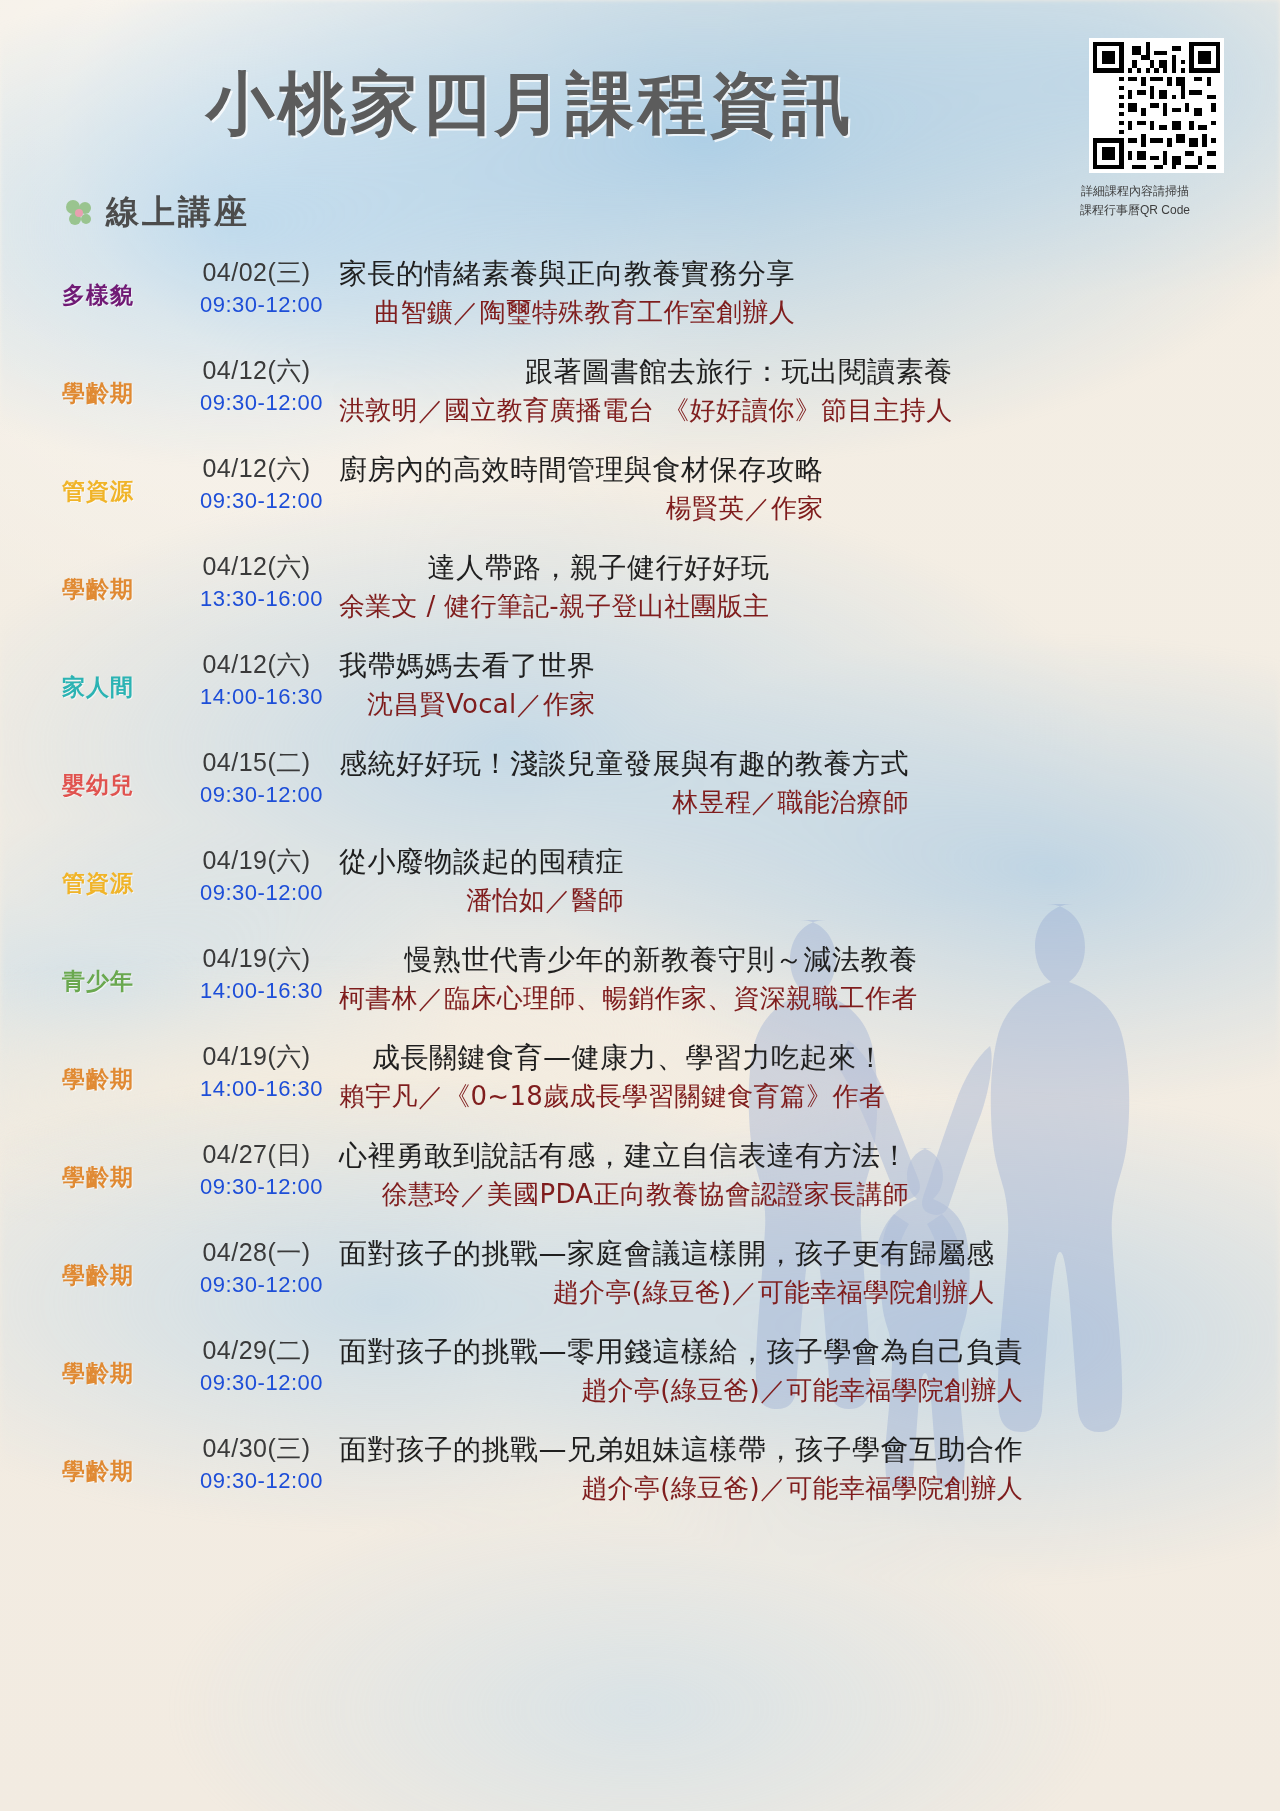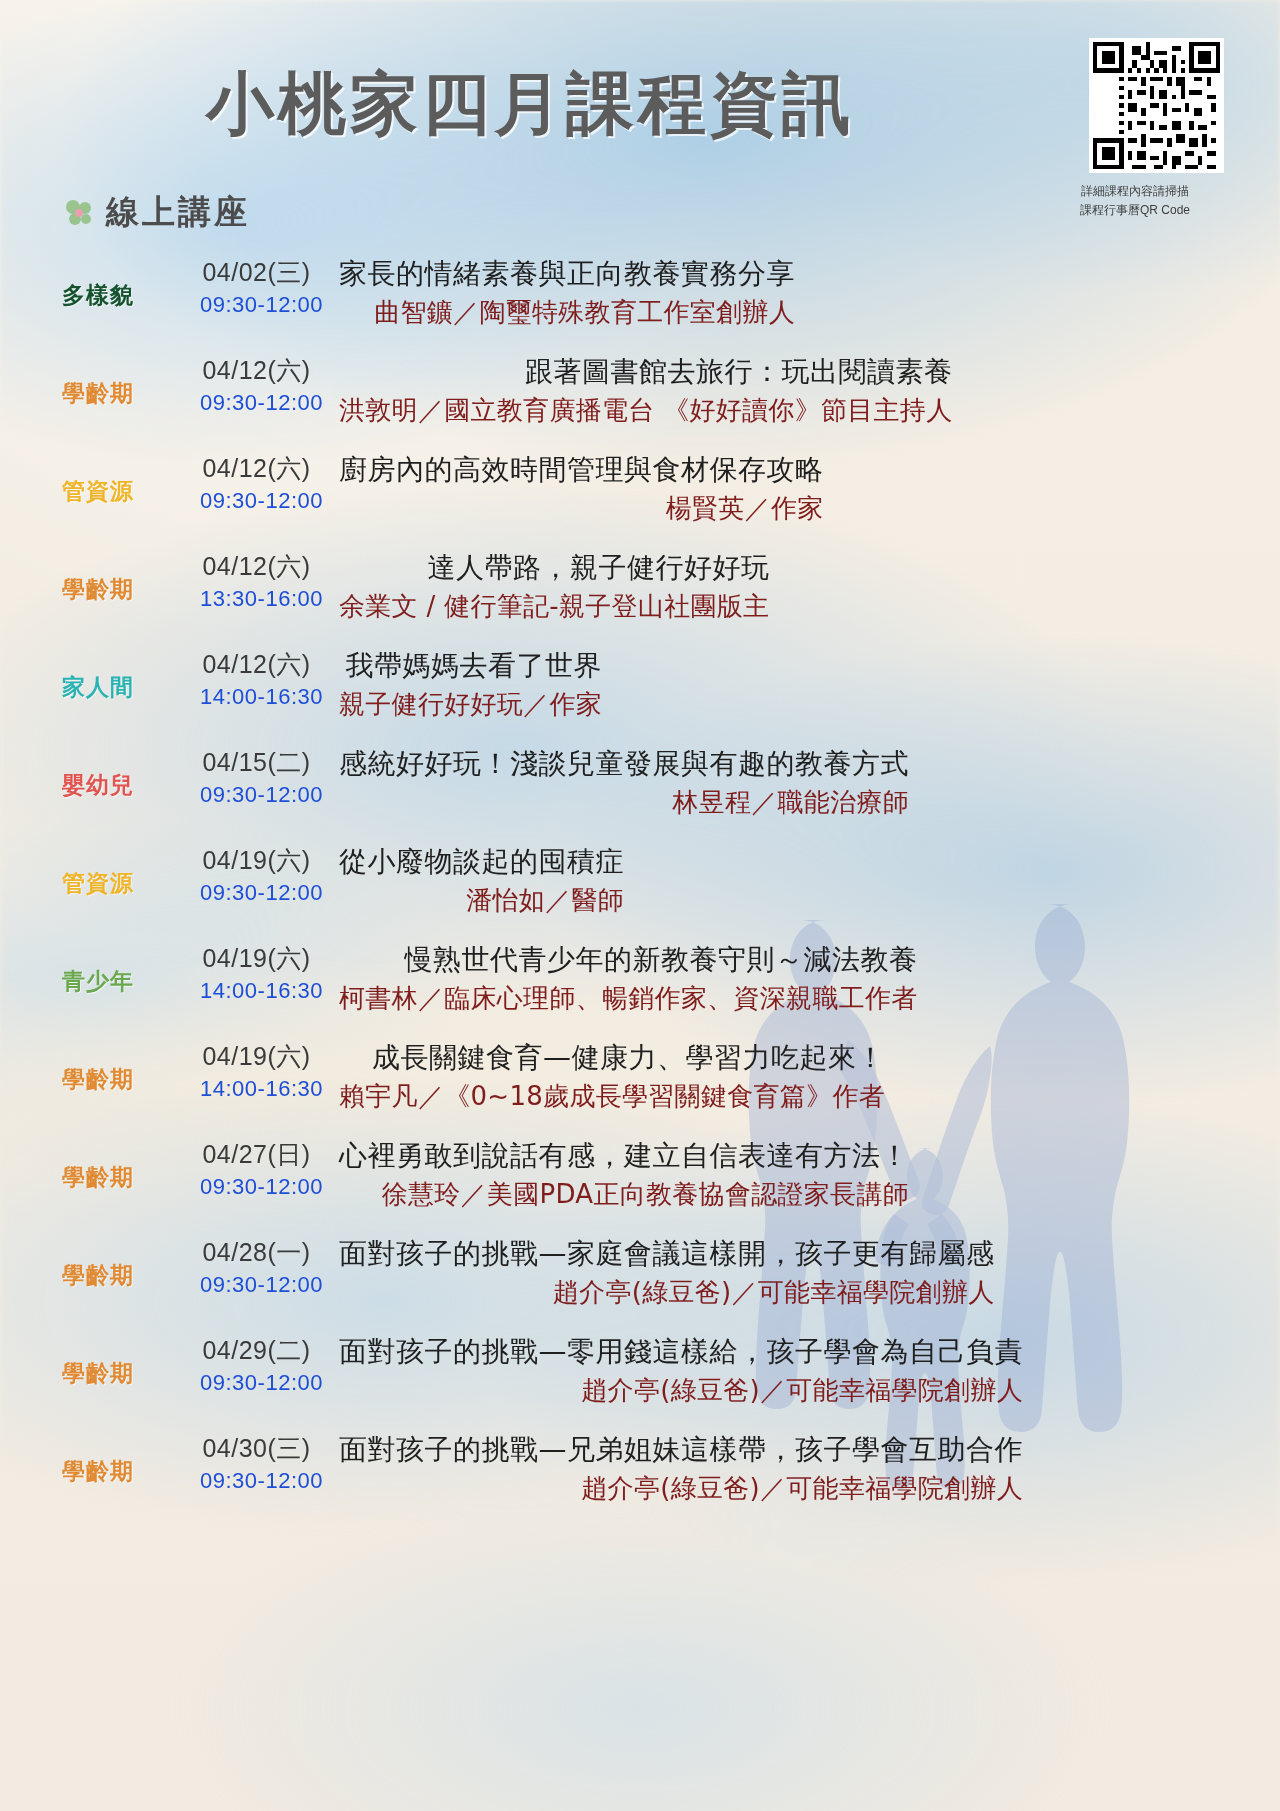--- a/index.html
+++ b/index.html
@@ -267,21 +267,21 @@
           <circle cx="24" cy="23" r="5"></circle>
       </g>
       <circle cx="17" cy="17" r="4" fill="#e8a0b0"></circle>
     </svg>
   </span>
   <span class="sec-label">線上講座</span>
 </div>
 
 <div class="list" id="course-list">
     <div class="row">
-      <div class="tag" style="color: #14532d;">多樣貌</div>
+      <div class="tag" style="color: #701a75;">多樣貌</div>
       <div class="when">
         <div class="date">04/02(三)</div>
         <div class="time">09:30-12:00</div>
       </div>
       <div class="info">
         <div class="topic">家長的情緒素養與正向教養實務分享</div>
         <div class="speaker">曲智鑛／陶璽特殊教育工作室創辦人</div>
       </div>
     </div>
     <div class="row">
@@ -318,21 +318,21 @@
       </div>
     </div>
     <div class="row">
       <div class="tag" style="color: rgb(43, 179, 179);">家人間</div>
       <div class="when">
         <div class="date">04/12(六)</div>
         <div class="time">14:00-16:30</div>
       </div>
       <div class="info">
         <div class="topic">我帶媽媽去看了世界</div>
-        <div class="speaker">親子健行好好玩／作家</div>
+        <div class="speaker">沈昌賢Vocal／作家</div>
       </div>
     </div>
     <div class="row">
       <div class="tag" style="color: rgb(224, 83, 79);">嬰幼兒</div>
       <div class="when">
         <div class="date">04/15(二)</div>
         <div class="time">09:30-12:00</div>
       </div>
       <div class="info">
         <div class="topic">感統好好玩！淺談兒童發展與有趣的教養方式</div>

